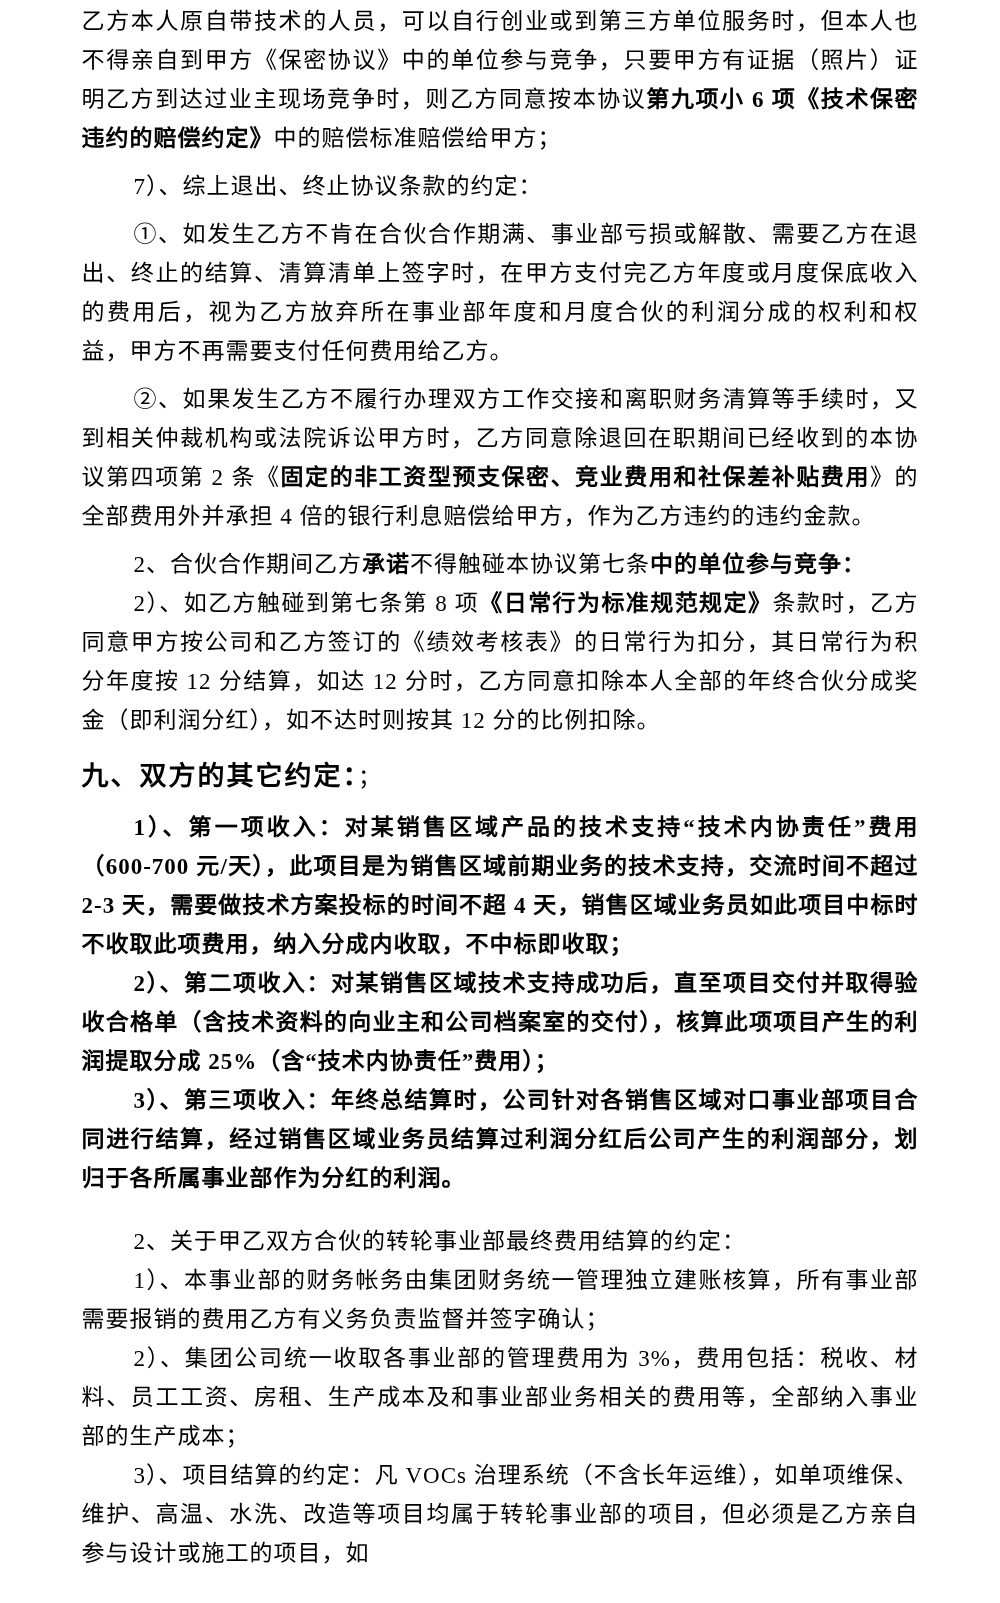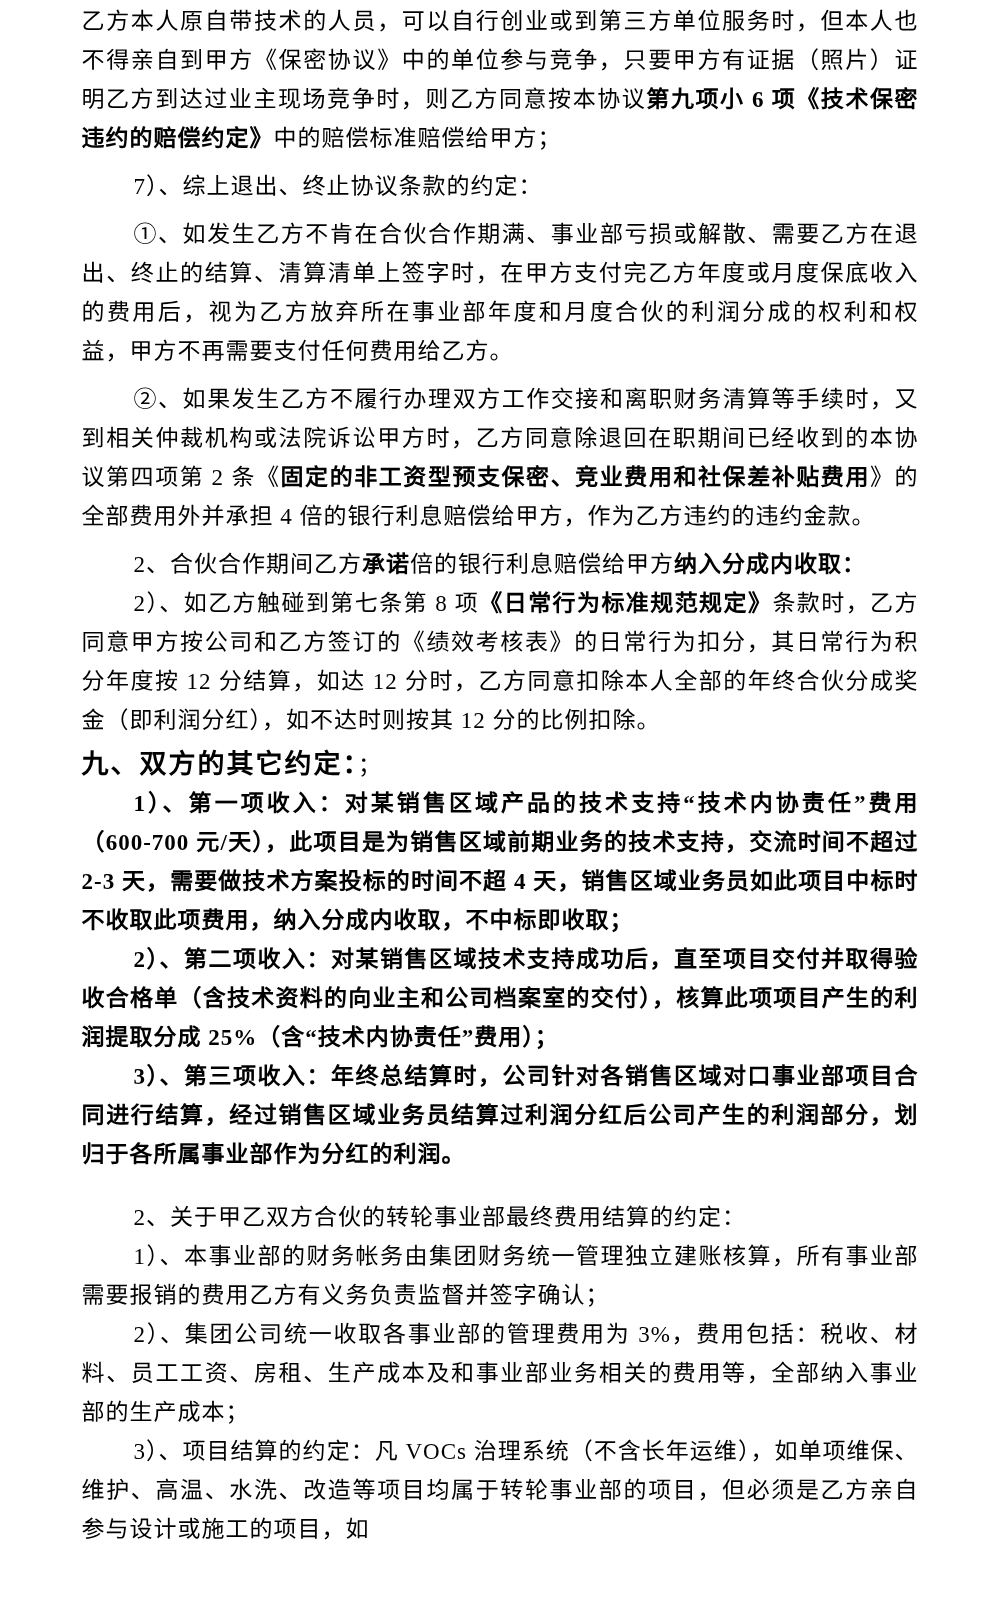--- a/index.html
+++ b/index.html
@@ -20,36 +20,36 @@
   .doc-body { padding: 2px 2px 0 2px; }
   p.para { margin: 0; }
   p.para.indent { text-indent: 52px; }
   p.para.loose { margin: 9px 0; }
   p.para.gap-top { margin-top: 24px; }
   span.b { font-weight: bold; }
   span.r { font-weight: normal; }
   p.heading {
     margin: 8px 0 2px 0;
     font-size: 27px;
-    line-height: 32px;
+    line-height: 56px;
     letter-spacing: 2px;
   }
   p.heading span.b { font-weight: bold; }
   p.heading span.r { font-size: 23px; font-weight: normal; }
 </style>
 </head>
 <body>
 
 <div class="page">
   <div class="doc-body">
       <p class="para"><span class="r">乙方本人原自带技术的人员，可以自行创业或到第三方单位服务时，但本人也不得亲自到甲方《保密协议》中的单位参与竞争，只要甲方有证据（照片）证明乙方到达过业主现场竞争时，则乙方同意按本协议</span><span class="b">第九项小 6 项《技术保密违约的赔偿约定》</span><span class="r">中的赔偿标准赔偿给甲方；</span></p>
       <p class="para indent loose"><span class="r">7）、综上退出、终止协议条款的约定：</span></p>
       <p class="para indent loose"><span class="r">①、如发生乙方不肯在合伙合作期满、事业部亏损或解散、需要乙方在退出、终止的结算、清算清单上签字时，在甲方支付完乙方年度或月度保底收入的费用后，视为乙方放弃所在事业部年度和月度合伙的利润分成的权利和权益，甲方不再需要支付任何费用给乙方。</span></p>
       <p class="para indent loose"><span class="r">②、如果发生乙方不履行办理双方工作交接和离职财务清算等手续时，又到相关仲裁机构或法院诉讼甲方时，乙方同意除退回在职期间已经收到的本协议第四项第 2 条《</span><span class="b">固定的非工资型预支保密、竞业费用和社保差补贴费用</span><span class="r">》的全部费用外并承担 4 倍的银行利息赔偿给甲方，作为乙方违约的违约金款。</span></p>
-      <p class="para indent"><span class="r">2、合伙合作期间乙方</span><span class="b">承诺</span><span class="r">倍的银行利息赔偿给甲方</span><span class="b">纳入分成内收取：</span></p>
+      <p class="para indent"><span class="r">2、合伙合作期间乙方</span><span class="b">承诺</span><span class="r">不得触碰本协议第七条</span><span class="b">中的单位参与竞争：</span></p>
       <p class="para indent"><span class="r">2）、如乙方触碰到第七条第 8 项</span><span class="b">《日常行为标准规范规定》</span><span class="r">条款时，乙方同意甲方按公司和乙方签订的《绩效考核表》的日常行为扣分，其日常行为积分年度按 12 分结算，如达 12 分时，乙方同意扣除本人全部的年终合伙分成奖金（即利润分红），如不达时则按其 12 分的比例扣除。</span></p>
       <p class="para heading"><span class="b">九、双方的其它约定：</span><span class="r">；</span></p>
       <p class="para indent"><span class="b">1）、第一项收入：对某销售区域产品的技术支持“技术内协责任”费用（600-700 元/天），此项目是为销售区域前期业务的技术支持，交流时间不超过 2-3 天，需要做技术方案投标的时间不超 4 天，销售区域业务员如此项目中标时不收取此项费用，纳入分成内收取，不中标即收取；</span></p>
       <p class="para indent"><span class="b">2）、第二项收入：对某销售区域技术支持成功后，直至项目交付并取得验收合格单（含技术资料的向业主和公司档案室的交付），核算此项项目产生的利润提取分成 25%（含“技术内协责任”费用）；</span></p>
       <p class="para indent"><span class="b">3）、第三项收入：年终总结算时，公司针对各销售区域对口事业部项目合同进行结算，经过销售区域业务员结算过利润分红后公司产生的利润部分，划归于各所属事业部作为分红的利润。</span></p>
       <p class="para indent gap-top"><span class="r">2、关于甲乙双方合伙的转轮事业部最终费用结算的约定：</span></p>
       <p class="para indent"><span class="r">1）、本事业部的财务帐务由集团财务统一管理独立建账核算，所有事业部需要报销的费用乙方有义务负责监督并签字确认；</span></p>
       <p class="para indent"><span class="r">2）、集团公司统一收取各事业部的管理费用为 3%，费用包括：税收、材料、员工工资、房租、生产成本及和事业部业务相关的费用等，全部纳入事业部的生产成本；</span></p>
       <p class="para indent"><span class="r">3）、项目结算的约定：凡 VOCs 治理系统（不含长年运维），如单项维保、维护、高温、水洗、改造等项目均属于转轮事业部的项目，但必须是乙方亲自参与设计或施工的项目，如</span></p>
     </div>

